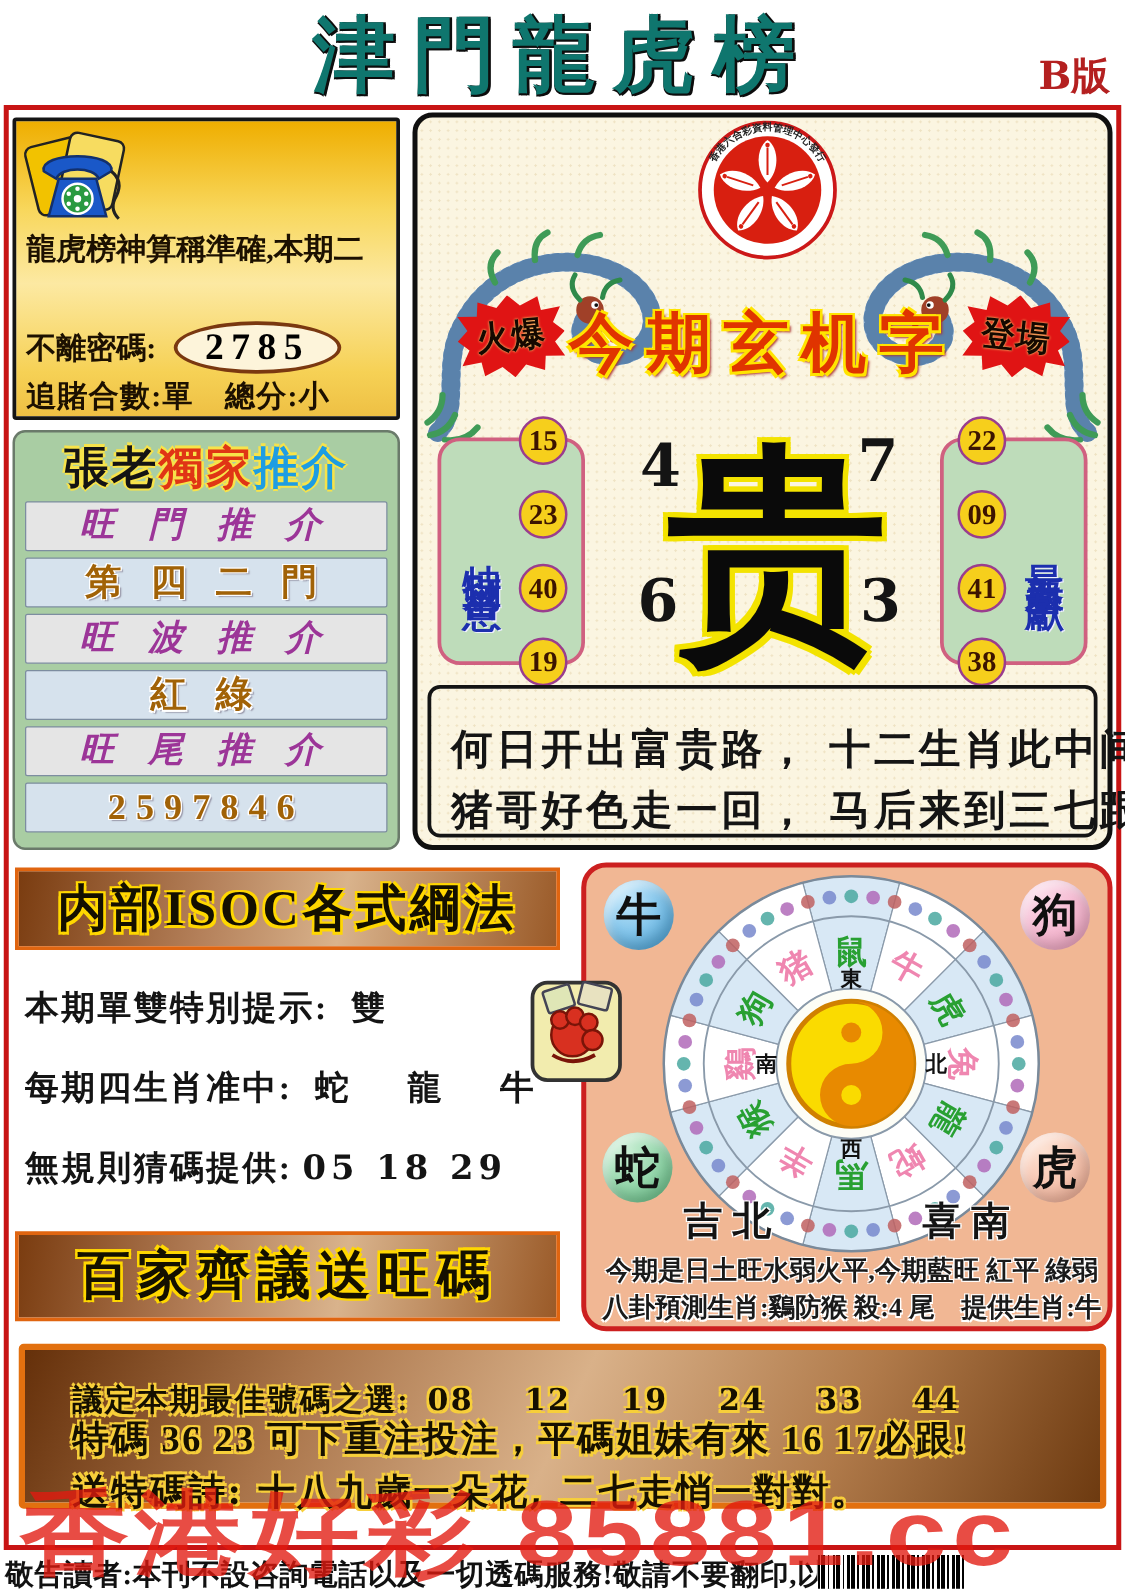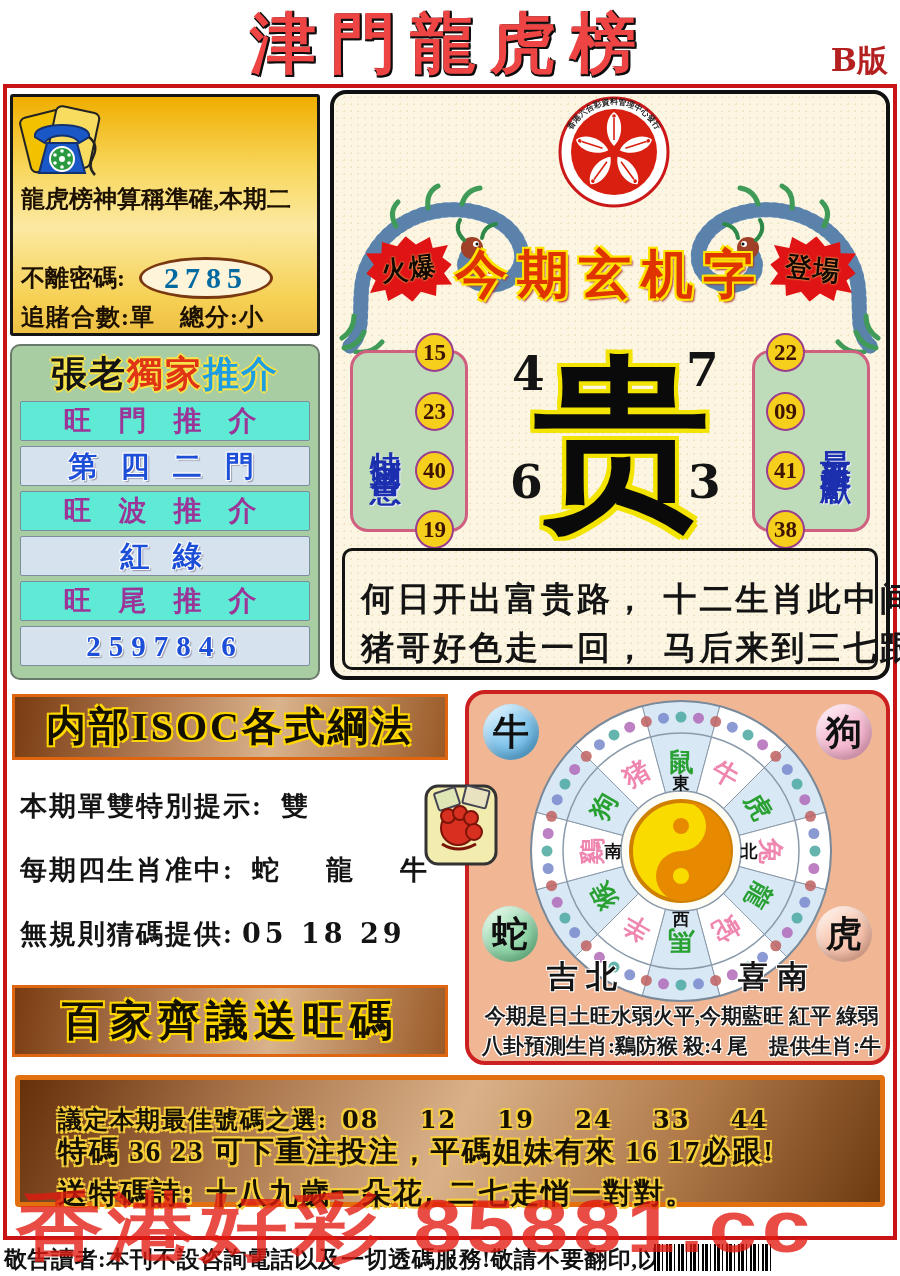--- a/index.html
+++ b/index.html
@@ -3,21 +3,21 @@
 <meta charset="utf-8">
 <style>
   * { margin:0; padding:0; box-sizing:border-box; }
   html,body { width:900px; height:1276px; }
   body { position:relative; background:#fff; overflow:hidden;
          font-family:"Liberation Serif", serif; }
 
   
   .masthead { position:absolute; left:0; top:0; width:900px; height:88px; text-align:center; }
   .masthead .title { font-family:"DejaVu Serif", serif; font-weight:900; font-size:66px;
-    letter-spacing:14px; color:#ef4444; line-height:86px;
+    letter-spacing:14px; color:#0f766e; line-height:86px;
     text-shadow:2px 0 0 #0d0d0d, 0 2px 0 #0d0d0d, 2px 2px 0 #0d0d0d; }
   .edition { position:absolute; right:12px; top:40px; color:#b42020; font-weight:bold;
     font-size:31px; font-family:"DejaVu Serif", serif; }
 
   
   .page-frame { position:absolute; left:3px; top:84px; width:894px; height:1156px;
     border:4px solid #c81414; background:#fff; }
 
   
   .leak-box { position:absolute; left:10px; top:94px; width:310px; height:242px;
@@ -27,36 +27,36 @@
     color:#c81505; letter-spacing:5px; font-family:"DejaVu Serif", serif;
     text-shadow:1px 1px 0 #7d2b00; }
   .leak-line { position:absolute; left:8px; width:296px; font-size:24px; font-weight:bold;
     color:#1c1000; white-space:nowrap; letter-spacing:0px; }
   .leak-l1 { top:86px; }
   .leak-l2 { top:124px; }
   .leak-l3 { top:160px; display:flex; align-items:center; }
   .leak-l4 { top:204px; letter-spacing:1px; }
   .code-oval { display:inline-block; margin-left:14px; padding:0 22px; border:3px solid #7a3810;
     border-radius:50%; background:#fdf4da; font-size:30px; font-weight:bold; letter-spacing:6px;
-    color:#0369a1; line-height:36px; }
+    color:#000000; line-height:36px; }
 
   
   .zhanglao-box { position:absolute; left:10px; top:344px; width:310px; height:336px;
     border:2px solid #6a7a6a; border-radius:10px; background:#a9cda3; padding:6px 8px; }
   .zl-title { text-align:center; font-size:36px; font-weight:bold; line-height:44px;
     letter-spacing:2px; white-space:nowrap; }
   .zl-t-black { color:#141414; text-shadow:-2px 0 0 #f7e34a, 2px 0 0 #f7e34a, 0 -2px 0 #f7e34a, 0 2px 0 #f7e34a; }
   .zl-t-red   { color:#e03515; text-shadow:-2px 0 0 #f7e34a, 2px 0 0 #f7e34a, 0 -2px 0 #f7e34a, 0 2px 0 #f7e34a; }
   .zl-t-blue  { color:#1e9de2; text-shadow:-2px 0 0 #f7e34a, 2px 0 0 #f7e34a, 0 -2px 0 #f7e34a, 0 2px 0 #f7e34a; }
   .zl-row { height:40px; margin-top:5px; border:1px solid #7d8da0; border-radius:2px;
     text-align:center; font-weight:bold; line-height:38px; white-space:nowrap; overflow:hidden; }
-  .zl-cream { background:#5eead4; }
+  .zl-cream { background:#e5e5e5;font-style:italic; }
   .zl-blue  { background:#d6e2ed; }
   .zl-purple { color:#9c3598; font-size:28px; letter-spacing:10px; }
-  .zl-emboss { color:#1d4ed8; font-size:29px; letter-spacing:8px;
+  .zl-emboss { color:#a16207; font-size:29px; letter-spacing:8px;
     text-shadow:-1px -1px 0 #fff, 1px -1px 0 #fff, -1px 1px 0 #fff, 1px 1px 0 #fff, 2px 2px 1px #99a; }
 
   
   .dragon-box { position:absolute; left:330px; top:90px; width:560px; height:590px;
     border:4px solid #101010; border-radius:16px;
     background:#fbf5e1;
     background-image:radial-gradient(#efe3c4 1px, rgba(0,0,0,0) 1px);
     background-size:7px 7px; }
   .emblem { position:absolute; left:224px; top:2px; }
   .dragon-svg { position:absolute; top:48px; }

